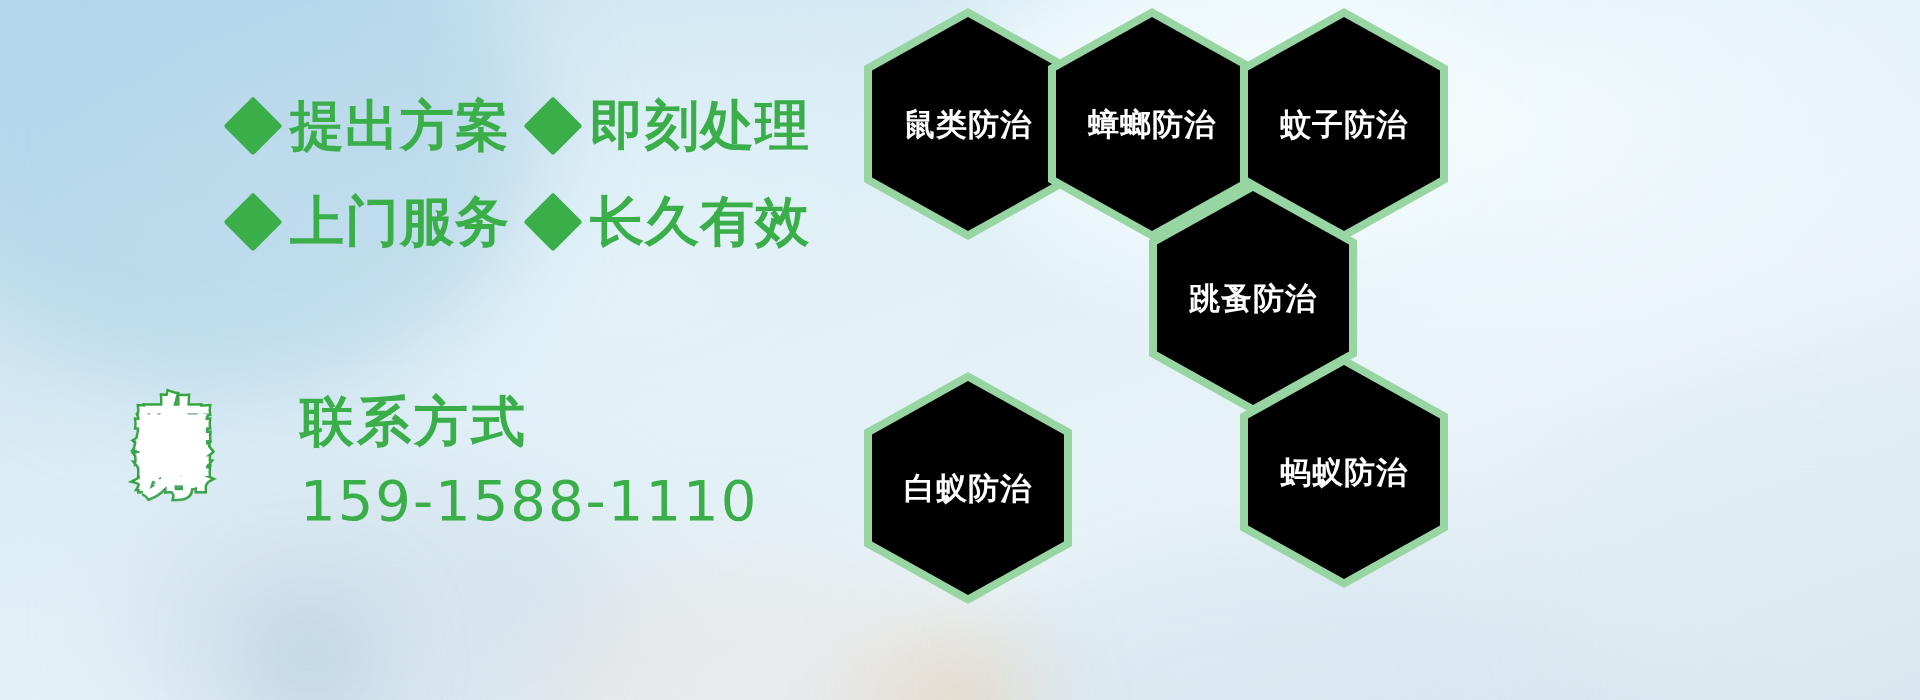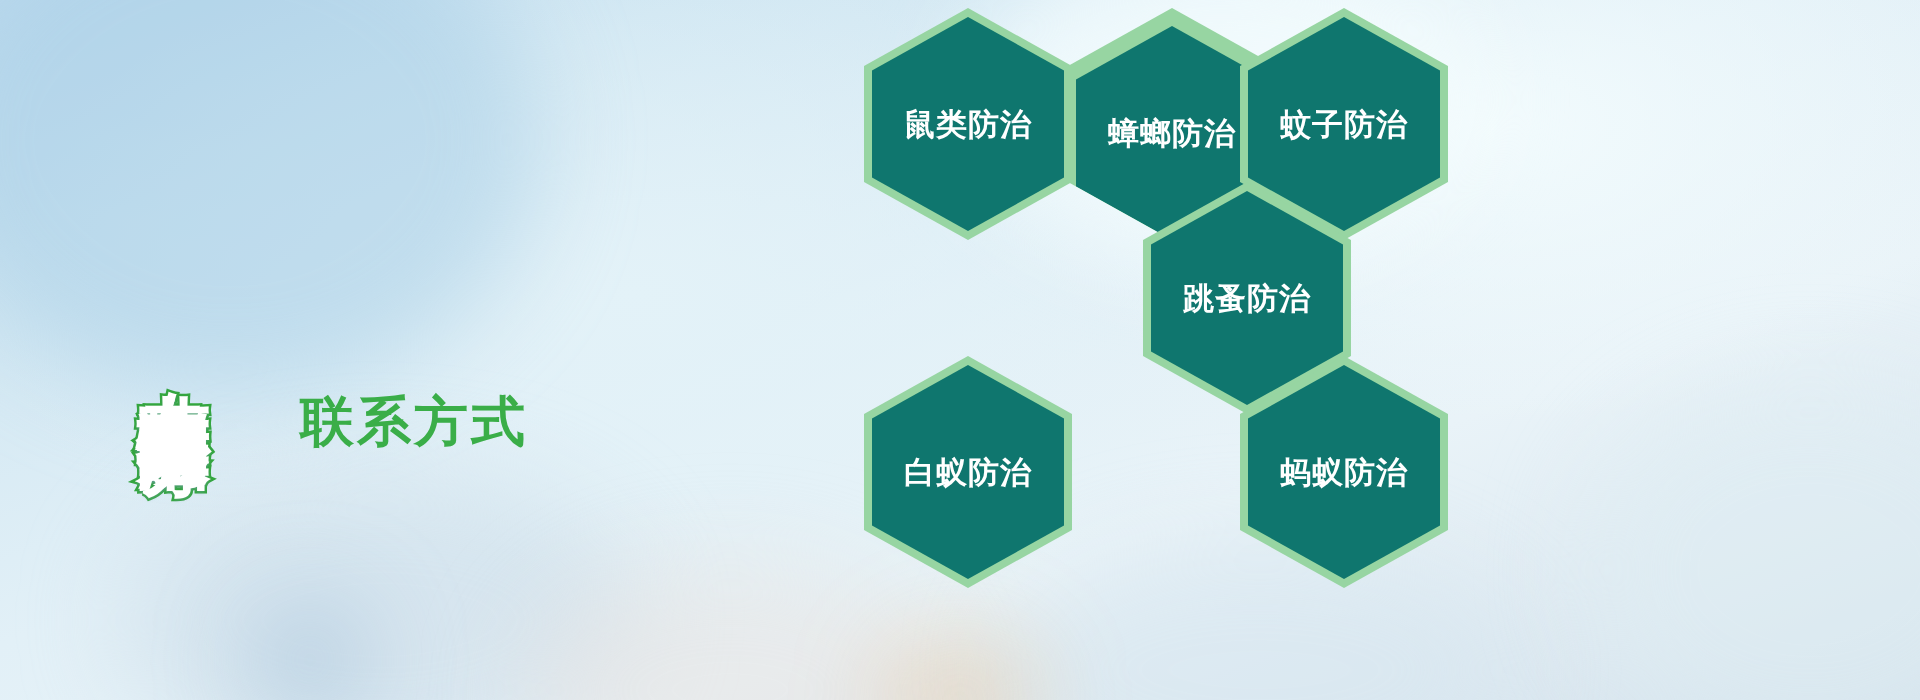--- a/index.html
+++ b/index.html
@@ -76,58 +76,84 @@
   .hex{
     position:absolute;width:208px;height:232px;
     display:flex;align-items:center;justify-content:center;
     clip-path:polygon(50% 0%,100% 25%,100% 75%,50% 100%,0% 75%,0% 25%);
     background:#97d5a2;
   }
   .hex-inner{
     width:192px;height:214px;
     display:flex;align-items:center;justify-content:center;
     clip-path:polygon(50% 0%,100% 25%,100% 75%,50% 100%,0% 75%,0% 25%);
-    background:#0f766e;
+    background:#000000;
   }
   .hex-label{
     font-family:"DejaVu Sans","Liberation Sans",sans-serif;
     font-size:31px;font-weight:bold;color:#ffffff;
     letter-spacing:1px;white-space:nowrap;line-height:1;
   }
   
   #hex-0{left:8px;  top:8px;}
-  #hex-1{left:212px;top:8px;align-items:flex-end;}
+  #hex-1{left:192px;top:8px;}
   #hex-2{left:384px;top:8px;}
   
   #hex-3{left:102px;top:182px;}
-  #hex-4{left:287px;top:182px;}
+  #hex-4{left:293px;top:182px;}
   
-  #hex-5{left:8px;  top:356px;}
+  #hex-5{left:8px;  top:372px;}
   #hex-6{left:196px;top:356px;}
   #hex-7{left:384px;top:356px;}
 </style>
 </head>
 <body>
 
 <div id="banner">
 
   <div class="blob b1"></div>
   <div class="blob b2"></div>
   <div class="blob b3"></div>
   <div class="blob b4"></div>
   <div class="blob b5"></div>
   <div class="blob b6"></div>
   <div class="blob b7"></div>
   <div class="blob b8"></div>
 
   <div id="vertical-title">专业有害生物防治服务</div>
 
+  <div id="features">
+
+    <div class="feature-row">
+      <div class="feature-item">
+        <span class="diamond-icon"></span>
+        <span class="feature-label">提出方案</span>
+      </div>
+      <div class="feature-item">
+        <span class="diamond-icon"></span>
+        <span class="feature-label">即刻处理</span>
+      </div>
+    </div>
+
+    <div class="feature-row">
+      <div class="feature-item">
+        <span class="diamond-icon"></span>
+        <span class="feature-label">上门服务</span>
+      </div>
+      <div class="feature-item">
+        <span class="diamond-icon"></span>
+        <span class="feature-label">长久有效</span>
+      </div>
+    </div>
+
+  </div>
 
   <div id="contact">
     <div id="contact-title">联系方式</div>
+    <div class="contact-phone">159-1588-1110</div>
   </div>
 
   <div id="hex-grid">
 
     <div class="hex" id="hex-0">
       <div class="hex-inner">
         <span class="hex-label">鼠类防治</span>
       </div>
     </div>
 

